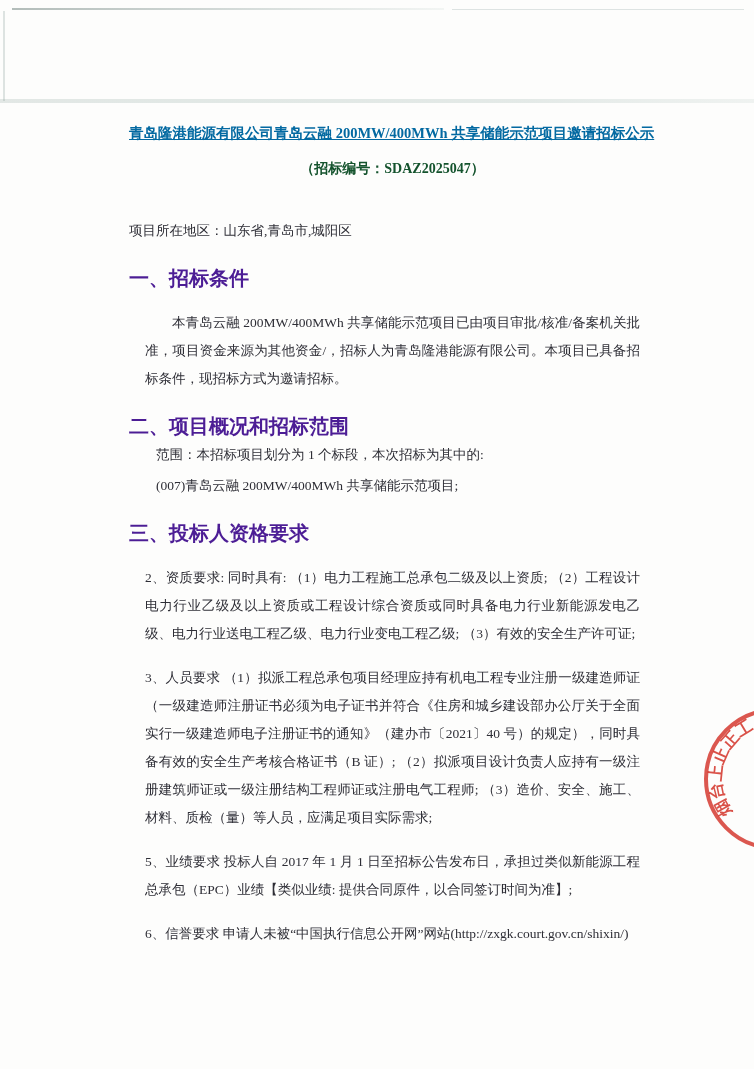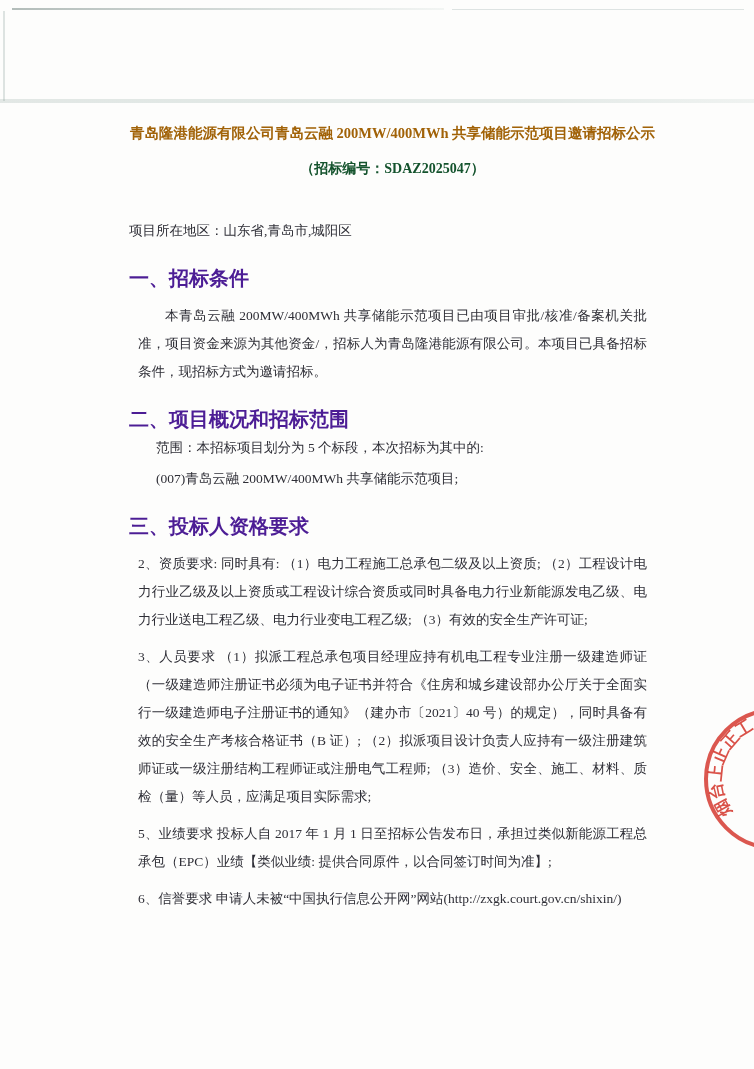--- a/index.html
+++ b/index.html
@@ -35,25 +35,26 @@
     background: rgba(140,160,155,.28);
   }
   .content {
     position: absolute;
     left: 129px;
     top: 0;
     width: 527px;
   }
   .doc-title {
     margin: 121px 0 0 0;
-    text-align: center;
+    text-align: left;
     font-weight: bold;
     font-size: 14.5px;
     line-height: 24px;
-    color: #a16207;
+    color: #0369a1;
+    text-decoration: underline;
   }
   .doc-subtitle {
     margin: 12px 0 0 0;
     text-align: center;
     font-weight: bold;
     font-size: 14px;
     line-height: 24px;
     color: #14532d;
   }
   .location-line {
@@ -62,21 +63,21 @@
     line-height: 28px;
   }
   .sec-heading {
     margin: 18px 0 0 0;
     font-size: 20px;
     font-weight: bold;
     line-height: 30px;
     color: #4c1d95;
   }
   .body-p {
-    margin: 9px;
+    margin: 16px;
     font-size: 13.5px;
     line-height: 28px;
     text-align: justify;
   }
   .indent { text-indent: 2em; }
   .s2-line {
     margin: 0 0 3px 0;
     font-size: 13.5px;
     line-height: 28px;
     text-indent: 2em;
@@ -106,21 +107,21 @@
 
     <p class="doc-title">青岛隆港能源有限公司青岛云融 200MW/400MWh 共享储能示范项目邀请招标公示</p>
     <p class="doc-subtitle">（招标编号：SDAZ2025047）</p>
 
     <p class="location-line">项目所在地区：山东省,青岛市,城阳区</p>
 
     <h2 class="sec-heading">一、招标条件</h2>
     <p class="body-p indent">本青岛云融 200MW/400MWh 共享储能示范项目已由项目审批/核准/备案机关批准，项目资金来源为其他资金/，招标人为青岛隆港能源有限公司。本项目已具备招标条件，现招标方式为邀请招标。</p>
 
     <h2 class="sec-heading">二、项目概况和招标范围</h2>
-    <p class="s2-line">范围：本招标项目划分为 5 个标段，本次招标为其中的:</p>
+    <p class="s2-line">范围：本招标项目划分为 1 个标段，本次招标为其中的:</p>
     <p class="s2-line">(007)青岛云融 200MW/400MWh 共享储能示范项目;</p>
 
     <h2 class="sec-heading">三、投标人资格要求</h2>
     <p class="body-p">2、资质要求: 同时具有: （1）电力工程施工总承包二级及以上资质; （2）工程设计电力行业乙级及以上资质或工程设计综合资质或同时具备电力行业新能源发电乙级、电力行业送电工程乙级、电力行业变电工程乙级; （3）有效的安全生产许可证;</p>
     <p class="body-p">3、人员要求 （1）拟派工程总承包项目经理应持有机电工程专业注册一级建造师证（一级建造师注册证书必须为电子证书并符合《住房和城乡建设部办公厅关于全面实行一级建造师电子注册证书的通知》（建办市〔2021〕40 号）的规定），同时具备有效的安全生产考核合格证书（B 证）; （2）拟派项目设计负责人应持有一级注册建筑师证或一级注册结构工程师证或注册电气工程师; （3）造价、安全、施工、材料、质检（量）等人员，应满足项目实际需求;</p>
     <p class="body-p">5、业绩要求 投标人自 2017 年 1 月 1 日至招标公告发布日，承担过类似新能源工程总承包（EPC）业绩【类似业绩: 提供合同原件，以合同签订时间为准】;</p>
     <p class="body-p">6、信誉要求 申请人未被“中国执行信息公开网”网站(http://zxgk.court.gov.cn/shixin/)</p>
 
   </div>
 

